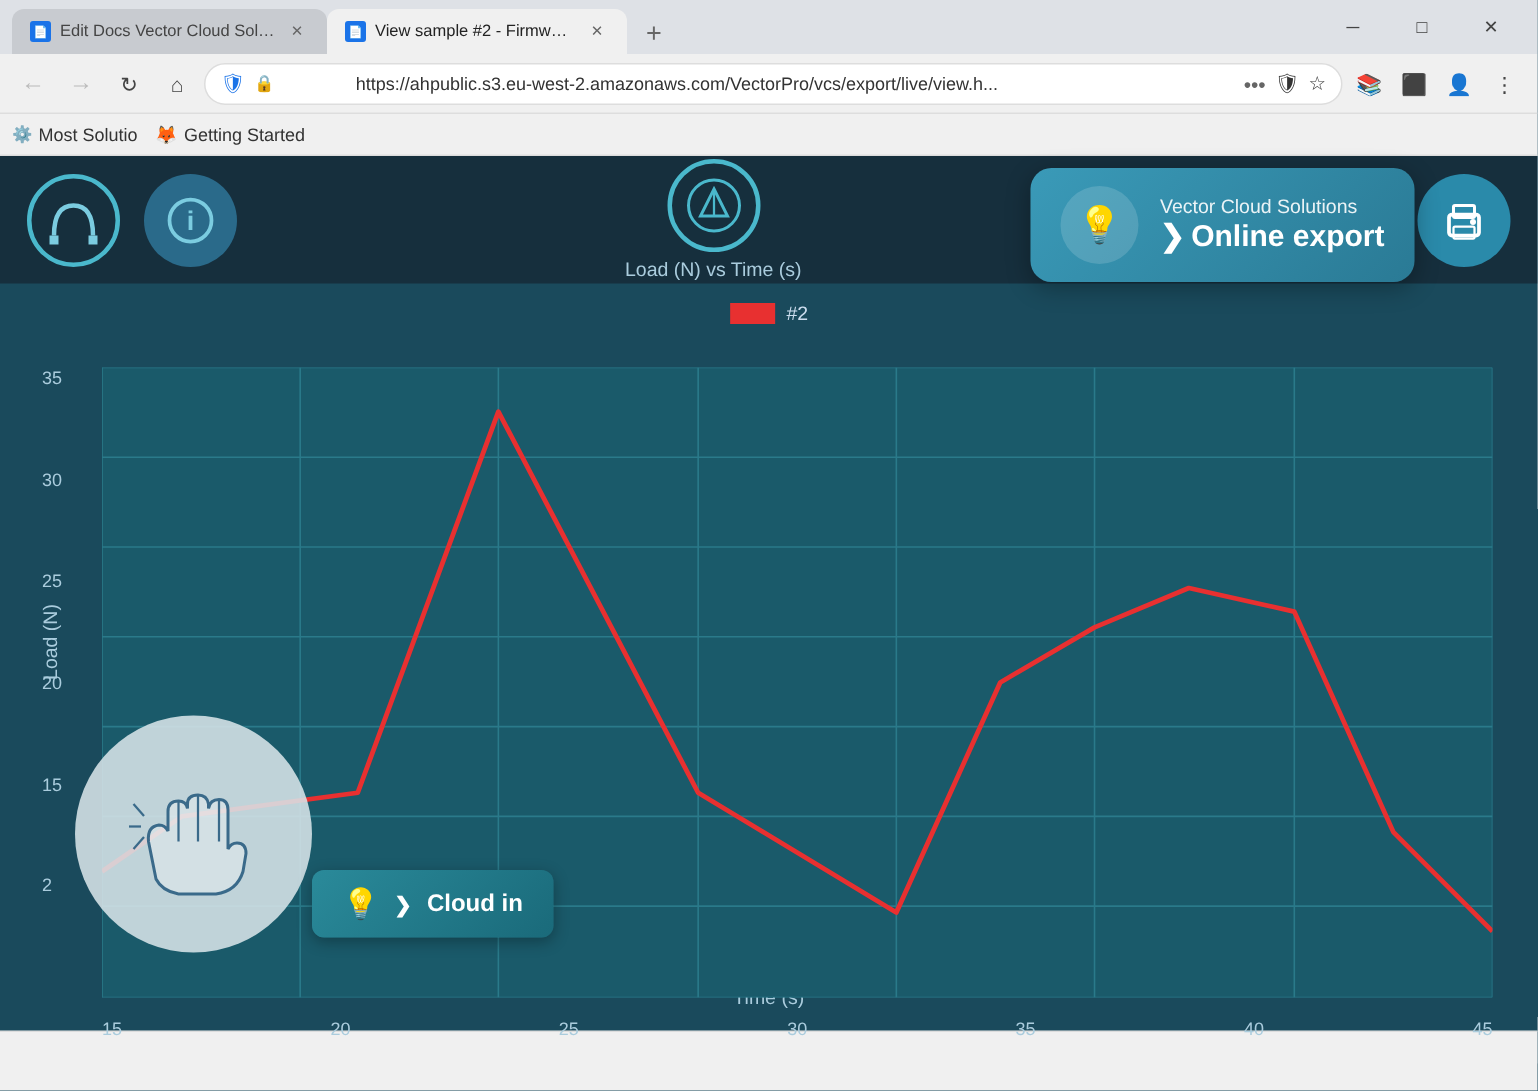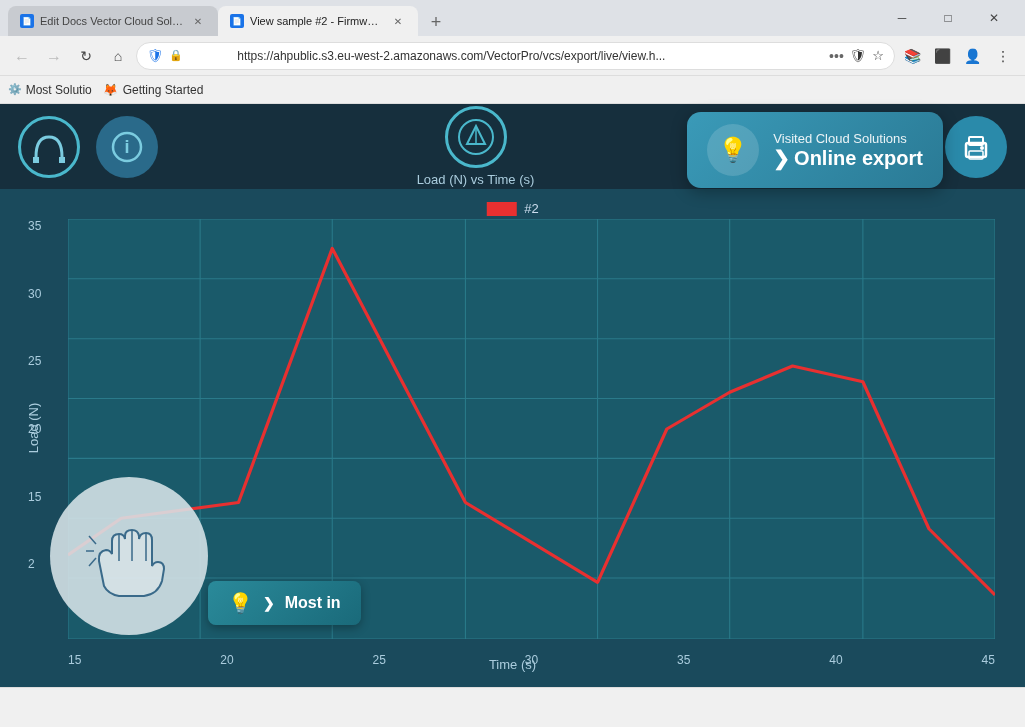--- a/index.html
+++ b/index.html
@@ -150,39 +150,39 @@
     <div style="position:absolute;top:12px;right:168px;display:flex;flex-direction:column;align-items:center;gap:3px;">
       <div style="width:8px;height:8px;background:#1a9ed4;border-radius:50%;"></div>
       <div style="width:6px;height:6px;background:#1a9ed4;border-radius:50%;opacity:0.7;"></div>
       <div style="width:5px;height:5px;background:#1a9ed4;border-radius:50%;opacity:0.4;"></div>
     </div>
   </div>
 
   <div style="position:absolute;top:8px;right:82px;background:linear-gradient(135deg,#3a9ab8,#2a7a95);border-radius:14px;padding:12px 20px;display:flex;align-items:center;gap:14px;z-index:20;box-shadow:0 4px 16px rgba(0,0,0,0.3);">
     <div style="width:52px;height:52px;background:rgba(255,255,255,0.15);border-radius:50%;display:flex;align-items:center;justify-content:center;font-size:24px;">💡</div>
     <div>
-      <div style="color:rgba(255,255,255,0.9);font-size:13px;">Visited Cloud Solutions</div>
+      <div style="color:rgba(255,255,255,0.9);font-size:13px;">Vector Cloud Solutions</div>
       <div style="color:white;font-size:20px;font-weight:bold;">
         <span style="margin-right:4px;">❯</span><span>Online export</span>
       </div>
     </div>
   </div>
 
   <div style="position:relative;padding:10px 30px 55px 68px;height:498px;">
 
     <div style="position:absolute;left:8px;top:48%;transform:translateY(-50%) rotate(-90deg);color:#acd;font-size:13px;white-space:nowrap;">Load (N)</div>
 
     <div style="position:absolute;bottom:15px;left:50%;transform:translateX(-50%);color:#acd;font-size:13px;">Time (s)</div>
 
     <div style="position:absolute;top:12px;left:50%;transform:translateX(-50%);display:flex;align-items:center;gap:8px;">
       <div style="width:30px;height:14px;background:#e83030;"></div>
       <span style="color:#cde;font-size:13px;">#2</span>
     </div>
 
-    <div style="position:relative;width:100%;height:420px;margin-top:20px;">
+    <div style="position:relative;width:100%;height:420px;margin-top:46px;">
       <svg width="100%" height="100%" viewBox="0 0 870 400" preserveAspectRatio="none" style="position:absolute;top:0;left:0;">
 
         <rect width="870" height="400" fill="#1a5a6a"></rect>
 
         <g stroke="#2a7a8a" stroke-width="1">
           <line x1="0" y1="0" x2="0" y2="400"></line>
           <line x1="124" y1="0" x2="124" y2="400"></line>
           <line x1="248" y1="0" x2="248" y2="400"></line>
           <line x1="373" y1="0" x2="373" y2="400"></line>
           <line x1="497" y1="0" x2="497" y2="400"></line>
@@ -250,18 +250,18 @@
 
       <line x1="5" y1="30" x2="12" y2="38" stroke="#3a6a8a" stroke-width="1.5"></line>
       <line x1="2" y1="45" x2="10" y2="45" stroke="#3a6a8a" stroke-width="1.5"></line>
       <line x1="5" y1="60" x2="12" y2="52" stroke="#3a6a8a" stroke-width="1.5"></line>
     </svg>
   </div>
 
   <div style="position:absolute;bottom:62px;left:208px;background:linear-gradient(135deg,#2a8a9a,#1a6a7a);border-radius:8px;padding:10px 20px;display:flex;align-items:center;gap:10px;color:white;font-size:16px;font-weight:bold;cursor:pointer;box-shadow:0 3px 10px rgba(0,0,0,0.3);">
     <span style="font-size:20px;">💡</span>
     <span style="font-size:14px;">❯</span>
-    <span>Most in</span>
+    <span>Cloud in</span>
   </div>
 </div>
 
 <div style="height:22px;background:#f0f0f0;border-top:1px solid #ddd;display:flex;align-items:center;padding:0 8px;font-size:11px;color:#666;">
 </div>
 
 </body></html>

